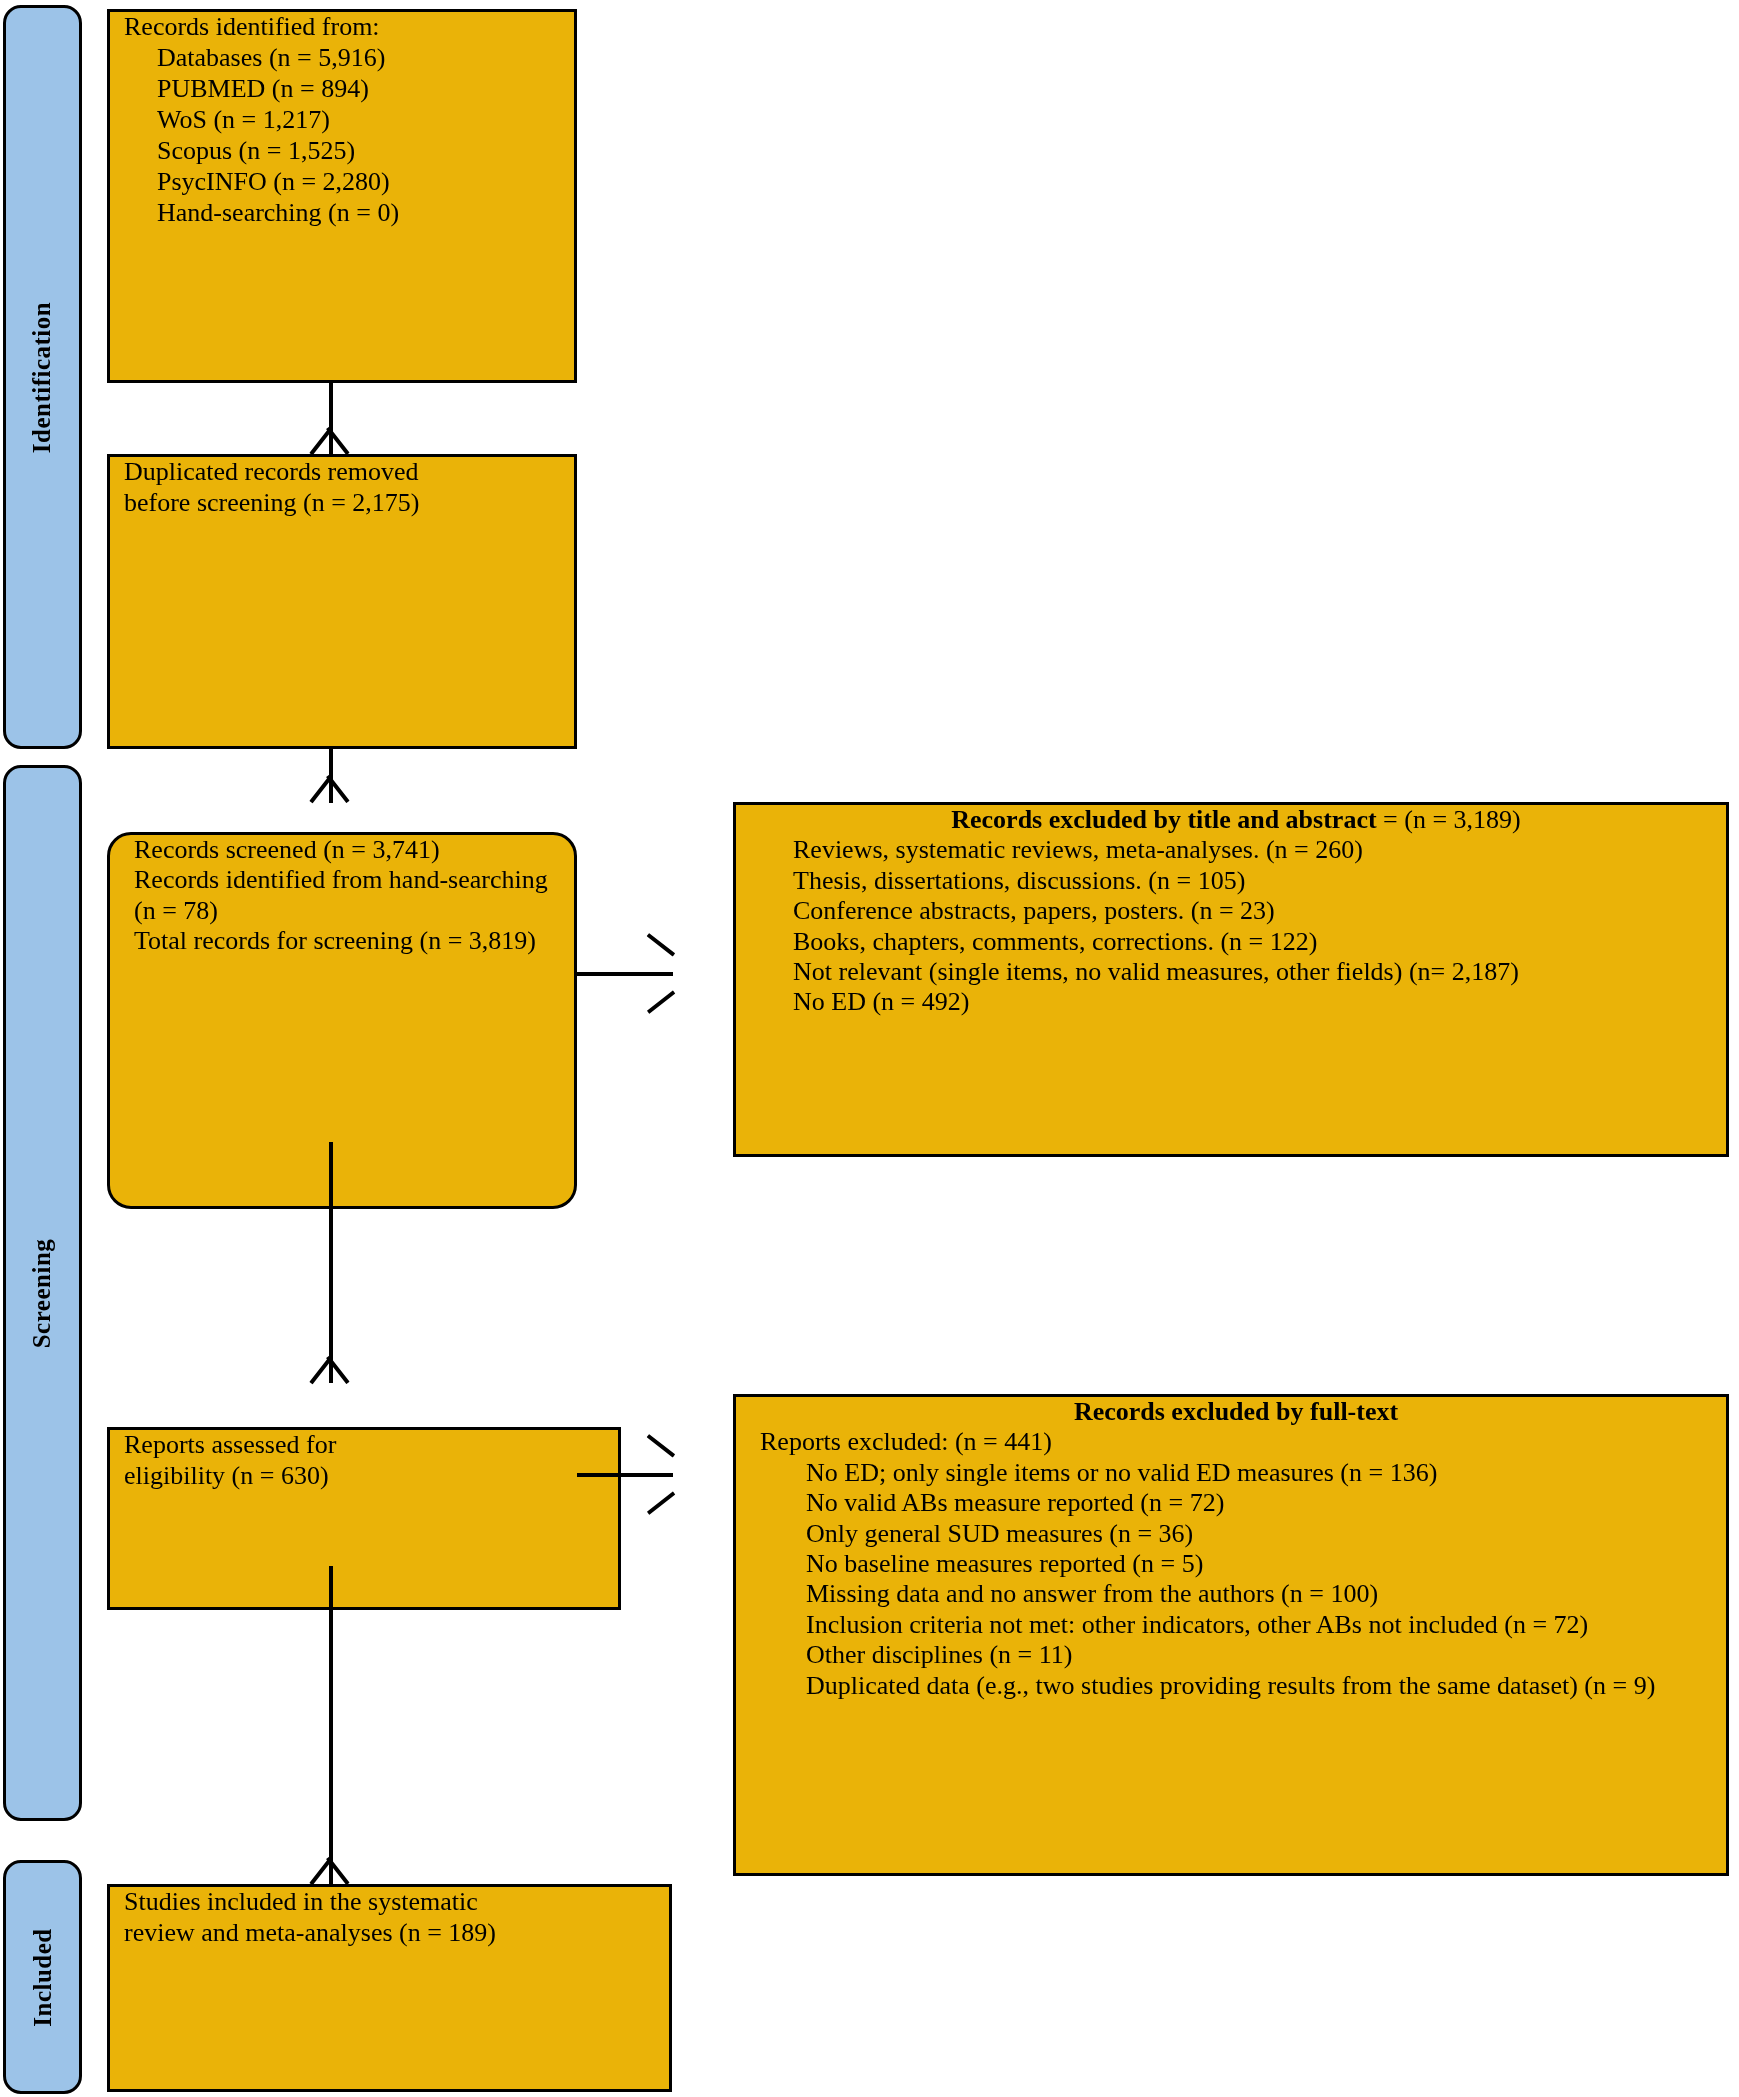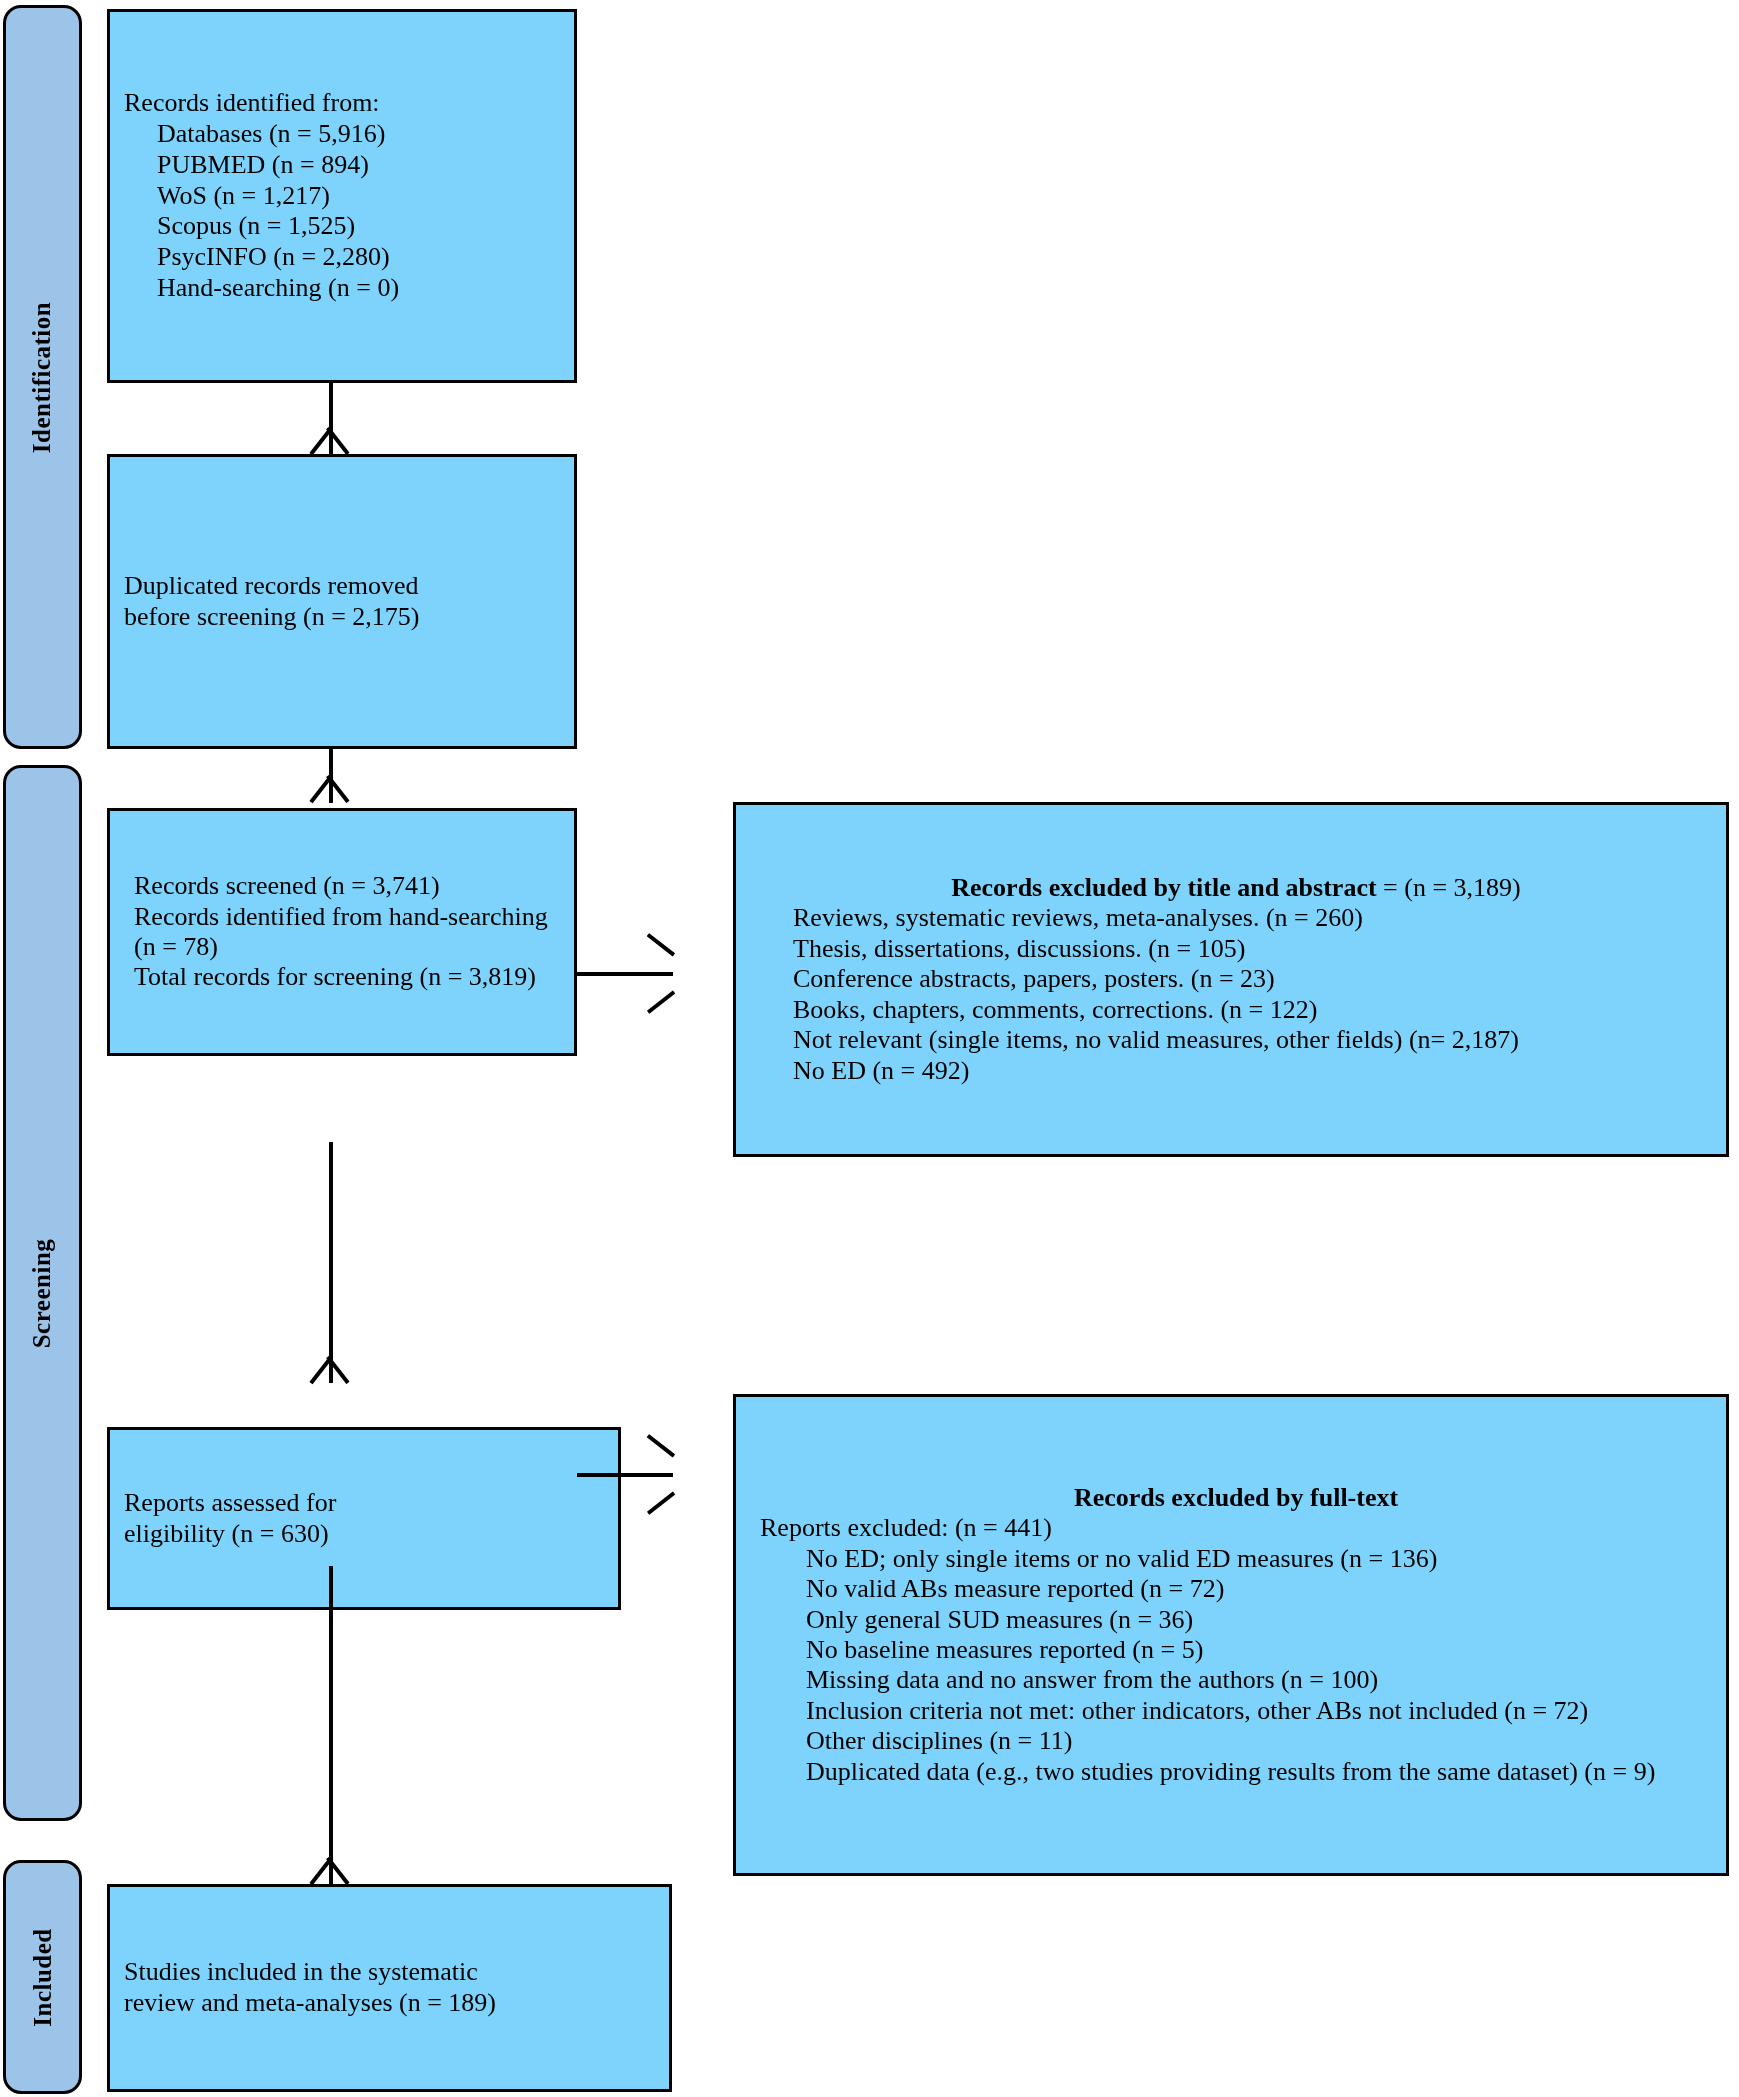--- a/index.html
+++ b/index.html
@@ -33,26 +33,26 @@
     white-space: nowrap;
     font-weight: bold;
     font-size: 25px;
     letter-spacing: 0.5px;
     line-height: 1;
   }
 
   
   .box {
     position: absolute;
-    background: #7dd3fc;
+    background: #eab308;
     border: 3.7px solid #000000;
     box-sizing: border-box;
     display: flex;
     flex-direction: column;
-    justify-content: center;
+    justify-content: flex-start;
   }
   .box-inner {
     padding: 0 14px;
     font-size: 26px;
     line-height: 1.19;
   }
   .box-inner.tight { line-height: 1.17; padding-left: 24px; }
   .indent-1 { padding-left: 33px; display: block; }
   .indent-2 { padding-left: 46px; display: block; }
   .ctr { text-align: center; display: block; }
@@ -137,21 +137,21 @@
       <span class="ln"><span class="ital">before screening</span><span> (n = 2,175)</span></span>
     </div>
   </div>
 
   <div class="vline" style="left:329px; top:749px; height:54px;"></div>
   <div class="arrow-down" style="left:309px; top:769px; width:41px; height:33px;">
     <span class="a"></span>
       <span class="b"></span>
   </div>
 
-  <div class="box" style="left:107px; top:808px; width:470px; height:248px;">
+  <div class="box" style="left:107px; top:832px; width:470px; height:377px;border-radius:24px;">
     <div class="box-inner tight">
       <span class="ln">Records screened (n = 3,741)</span>
       <span class="ln">Records identified from hand-searching (n = 78)</span>
       <span class="ln"><span>Total records for </span><span class="ital">screening</span><span> (n = 3,819)</span></span>
     </div>
   </div>
 
   <div class="hline" style="left:577px; top:972px; width:96px;"></div>
   <div class="arrow-right" style="left:641px; top:953px; width:33px; height:41px;">
     <span class="a"></span>

